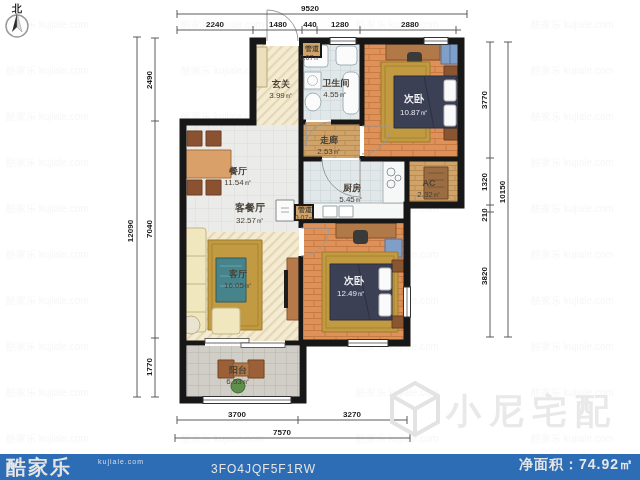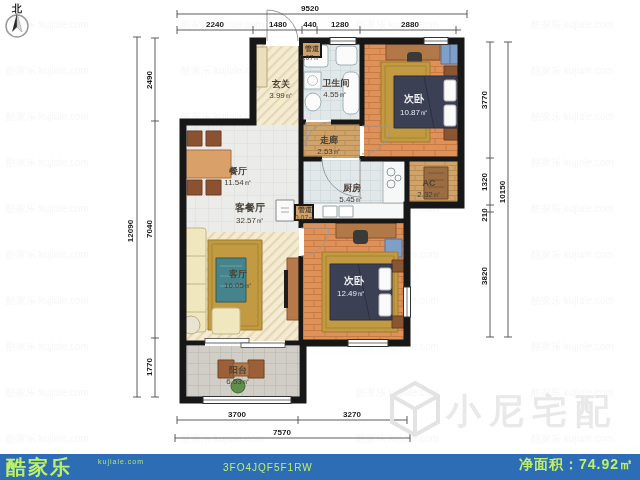--- a/index.html
+++ b/index.html
@@ -9,24 +9,24 @@
   svg text{font-family:"Liberation Sans","DejaVu Sans",sans-serif}
   .room-name{font-size:9px;font-weight:bold;fill:#4a4238}
   .room-area{font-size:8px;fill:#4a4238}
   .room-name.light{fill:#f2f2f6}
   .room-area.light{fill:#e9e9f0}
   .room-name.big{font-size:10px}
   .room-name.small{font-size:7px}
   .room-area.small{font-size:7px}
   .dim{font-size:8px;font-weight:bold;fill:#1b1b1b}
   .dimline{stroke:#4a4a4a;stroke-width:0.9;fill:none}
-  .footer{position:absolute;left:0;bottom:0;width:640px;height:26px;background:#2d6db6;color:#bef264}
+  .footer{position:absolute;left:0;bottom:0;width:640px;height:26px;background:#2d6db6;color:#e5e5e5}
   .brand{position:absolute;left:6px;top:0px;font-size:20px;font-weight:bold;letter-spacing:2px}
   .site{position:absolute;left:98px;top:4px;font-size:7px;opacity:.9;letter-spacing:1px}
-  .code{position:absolute;left:223px;top:8px;font-size:10px;letter-spacing:1px}
+  .code{position:absolute;left:211px;top:8px;font-size:12px;letter-spacing:1px}
   .net{position:absolute;right:6px;top:2px;font-size:14px;font-weight:bold;letter-spacing:1px}
 </style>
 </head>
 <body>
 
 <div class="stage">
 <svg width="640" height="480" viewBox="0 0 640 480">
   <defs>
     <pattern id="hatch" width="7" height="7" patternUnits="userSpaceOnUse" patternTransform="rotate(45)">
       <rect width="7" height="7" fill="#f3ebd3"></rect>

